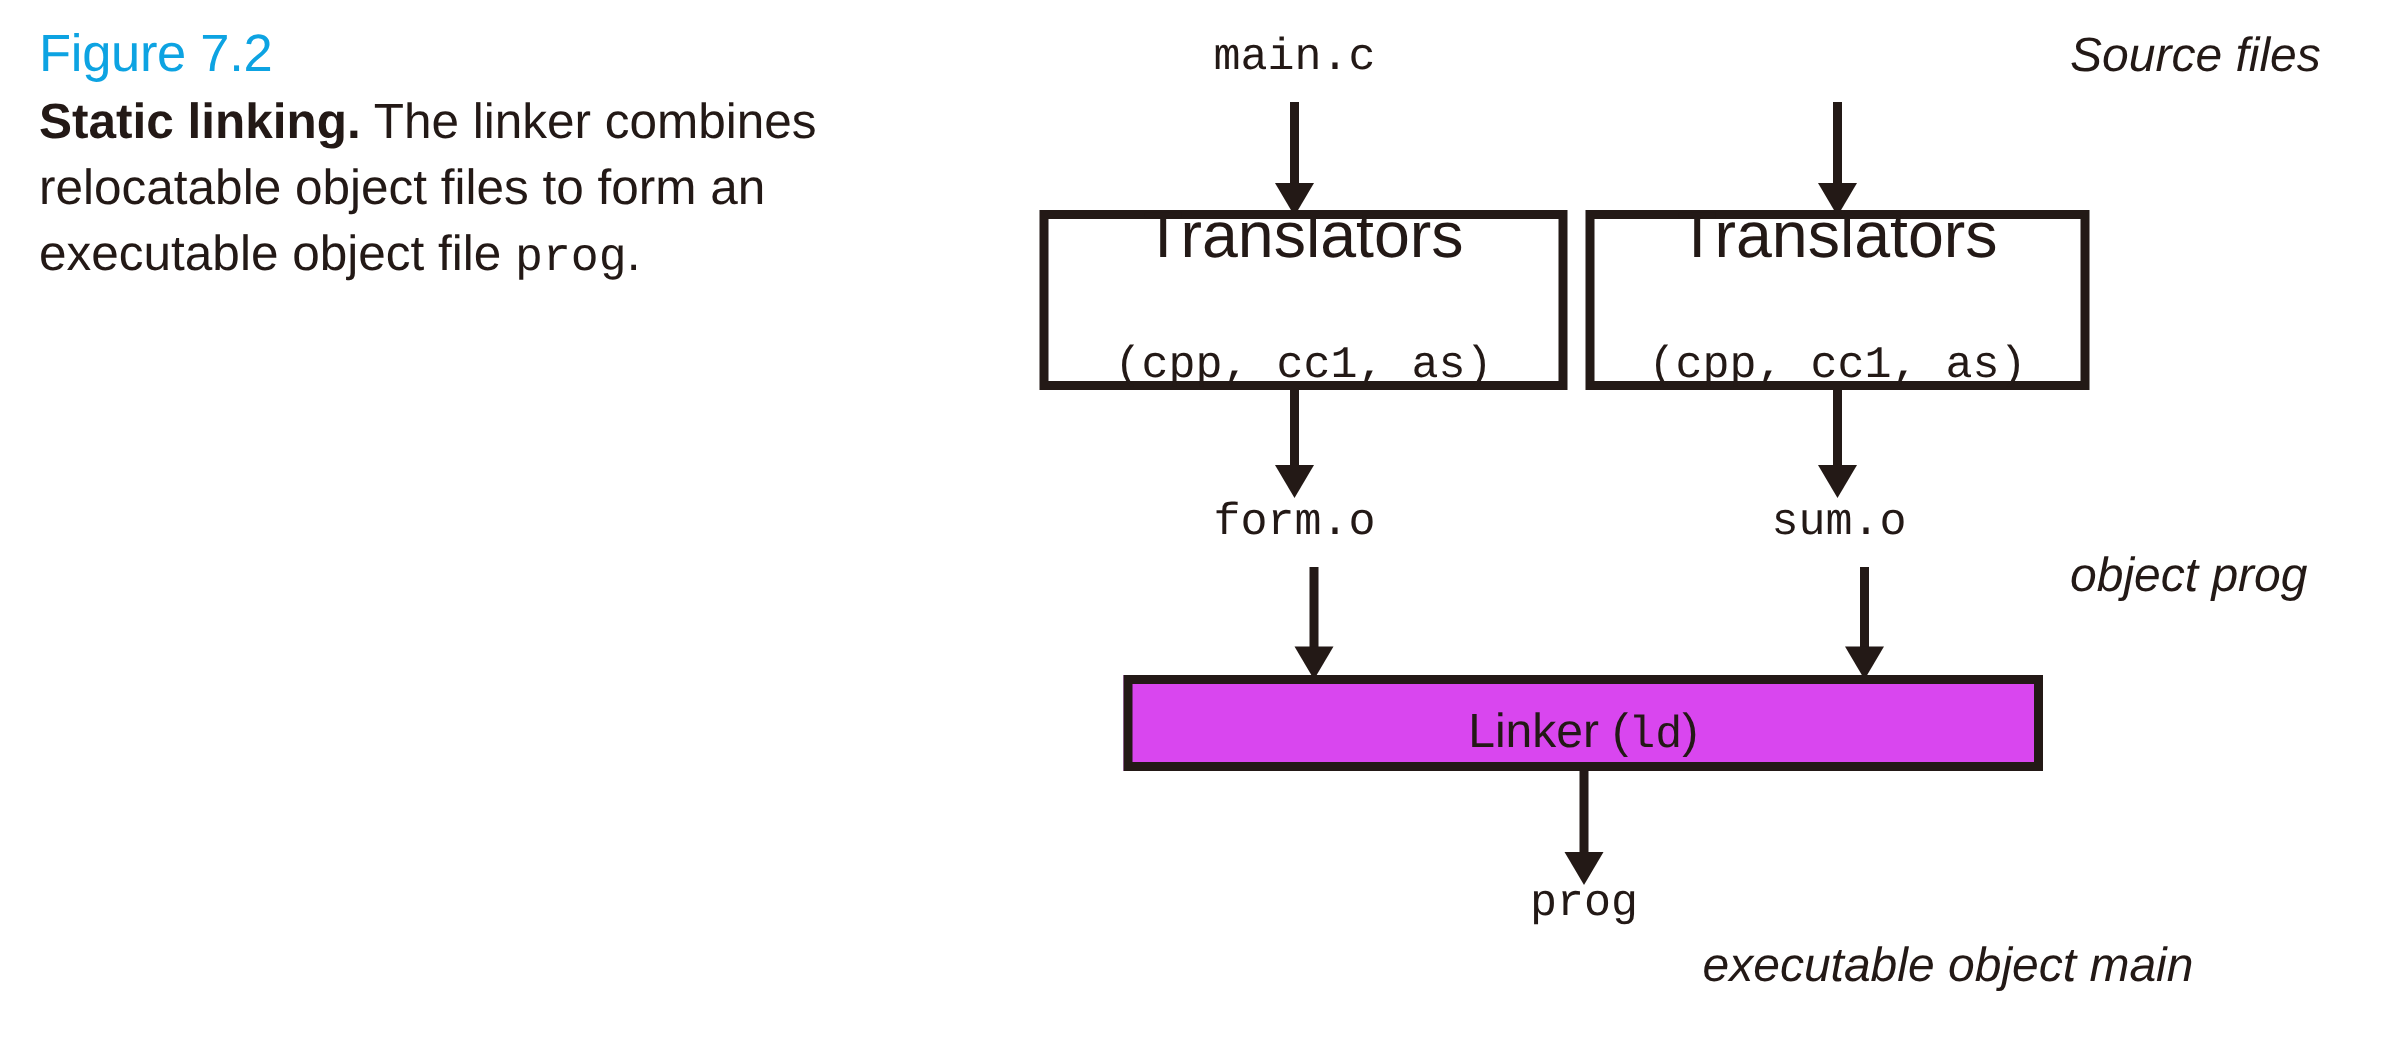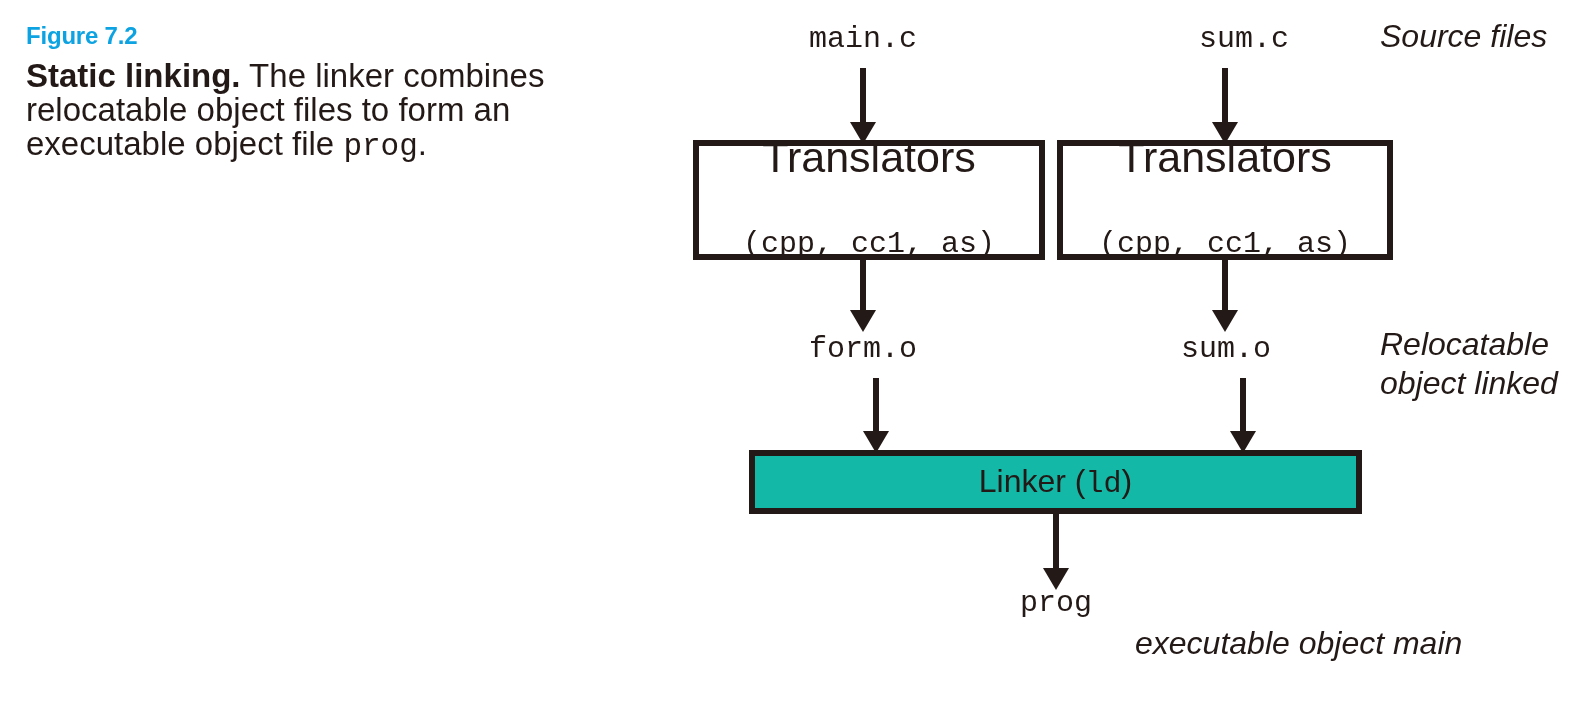--- a/index.html
+++ b/index.html
@@ -18,29 +18,29 @@
 
   
   #caption-block {
     position: absolute;
     left: 26px;
     top: 14px;
     width: 540px;
   }
   #figure-number {
     color: #0DA3E2;
-    font-weight: bold;
-    font-size: 24px;
+    font-weight: normal;
+    font-size: 35px;
     line-height: 44px;
     letter-spacing: -0.2px;
     font-family: "Liberation Sans", sans-serif;
   }
   #caption-body {
     font-size: 33px;
-    line-height: 34px;
+    line-height: 44px;
     color: #231916;
     margin-top: 1px;
   }
   #caption-body .bold {
     font-weight: bold;
   }
   .mono {
     font-family: "Liberation Mono", "DejaVu Sans Mono", monospace;
   }
   #caption-body .mono {
@@ -95,23 +95,23 @@
     font-size: 30px;
     line-height: 38px;
     color: #231916;
     white-space: nowrap;
     margin-top: 48px;
   }
   .linker-box {
     position: absolute;
     box-sizing: border-box;
     border: 6px solid #231916;
-    background: #14b8a6;
+    background: #d946ef;
     display: flex;
-    align-items: center;
+    align-items: flex-end;
     justify-content: center;
   }
   .linker-box .lk {
     font-family: "Liberation Sans", sans-serif;
     font-size: 32px;
     color: #231916;
     white-space: nowrap;
   }
   .linker-box .lk .mono {
     font-size: 30px;
@@ -142,21 +142,20 @@
 <body>
 
 <div id="caption-block">
   <div id="figure-number">Figure 7.2</div>
   <div id="caption-body"><span class="bold">Static linking.</span><span> The linker combines relocatable object files to form an executable object file </span><span class="mono">prog</span><span>.</span></div>
 </div>
 
 <div id="diagram">
 
   <div class="node-label" style="left:747px; top:22px; width:200px;">main.c</div>
-  <div class="node-label" style="left:1128px; top:22px; width:200px;">sum.c</div>
 
   <div class="arrow" style="left:844px; top:68px; height:76px;">
     <div class="shaft" style="height:56px;"></div>
     <div class="head" style="top:54px;"></div>
   </div>
 
   <div class="arrow" style="left:1206px; top:68px; height:76px;">
     <div class="shaft" style="height:56px;"></div>
     <div class="head" style="top:54px;"></div>
   </div>
@@ -199,18 +198,17 @@
 
   <div class="arrow" style="left:1037px; top:512px; height:78px;">
     <div class="shaft" style="height:58px;"></div>
     <div class="head" style="top:56px;"></div>
   </div>
 
   <div class="node-label" style="left:940px; top:586px; width:200px;">prog</div>
 
   <div class="side-label" style="left:1364px; top:17px;font-style:italic;">Source files</div>
 
-  <div class="side-label" style="left:1364px; top:325px;">Relocatable</div>
-  <div class="side-label" style="left:1364px; top:364px;">object linked</div>
+  <div class="side-label" style="left:1364px; top:364px;">object prog</div>
 
   <div class="side-label" style="left:1119px; top:624px;">executable object main</div>
 
 </div>
 
 </body></html>

